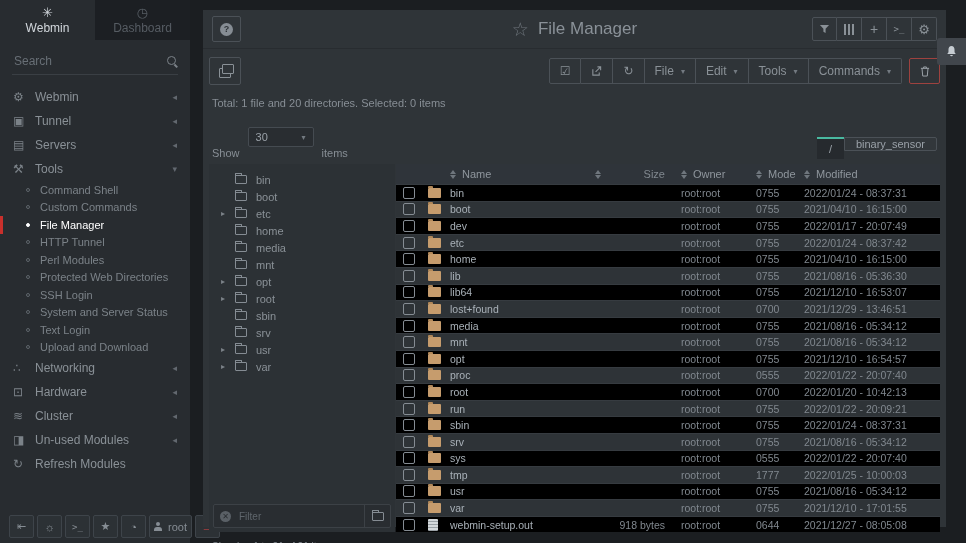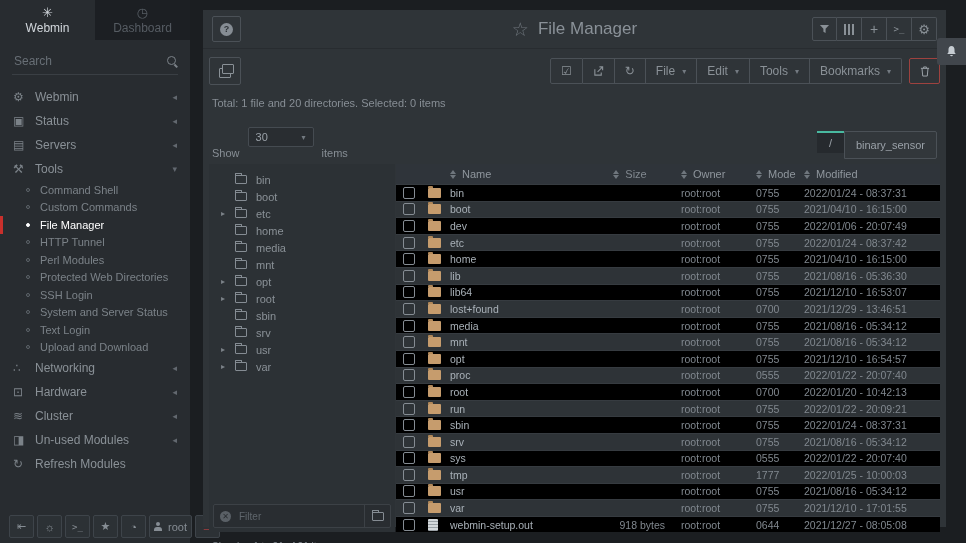--- a/index.html
+++ b/index.html
@@ -75,21 +75,21 @@
              align-items:center;justify-content:center;cursor:pointer;box-sizing:border-box}
 
   .info-row{padding:6px 9px 2px;font-size:11px;color:#878e95}
   .controls-row{display:flex;align-items:flex-end;padding:4px 9px 3px;font-size:11px;color:#878e95}
   .show-select{width:66px;height:20px;border:1px solid #454b51;background:#292d31;margin:12px 8px;display:flex;
                align-items:center;padding:0 7px;color:#9aa1a8;border-radius:2px;cursor:pointer;box-sizing:border-box}
   .show-select .caret{margin-left:auto}
   .crumbs{margin-left:auto;display:flex}
   .crumb-root{width:27px;height:22px;background:#262a2e;border-top:2px solid #49b9a0;display:flex;align-items:center;
               justify-content:center;color:#9aa1a8;font-size:11px;cursor:pointer;box-sizing:border-box}
-  .crumb-seg{height:28px;border:1px solid #4b5157;background:#32373b;display:flex;align-items:center;
+  .crumb-seg{height:14px;border:1px solid #4b5157;background:#32373b;display:flex;align-items:center;
              padding:0 11px;color:#9aa1a8;font-size:11px;cursor:pointer;box-sizing:border-box;border-radius:0 2px 2px 0}
 
   .content{display:flex;margin:2px 6px 0;height:368px;gap:1px}
   .tree-panel{width:186px;background:#2c3135;position:relative;padding-top:7px;box-sizing:border-box;flex:none}
   .tree-item{display:flex;align-items:center;height:17px;padding-left:12px;font-size:11px;color:#8a9197;cursor:pointer}
   .tree-caret{width:11px;font-size:8px;color:#7b8288;flex:none}
   .tree-folder{width:12px;height:9px;border:1px solid #858c93;border-radius:1px;position:relative;
                margin:0 9px 0 3px;flex:none;box-sizing:border-box}
   .tree-folder::before{content:"";position:absolute;top:-3px;left:-1px;width:5px;height:2px;
                        border:1px solid #858c93;border-bottom:none;border-radius:1px 1px 0 0}
@@ -119,21 +119,21 @@
   .folder::before{content:"";position:absolute;top:-2px;left:0;width:5px;height:2px;background:#b08758;
                   border-radius:1px 1px 0 0}
   .file-ic{width:10px;height:12px;background:#d4d8db;border-radius:1px;
            background-image:repeating-linear-gradient(#d4d8db 0 2px,#9aa0a5 2px 3px);cursor:default}
   .c-name{flex:1;color:#a9b1b8;white-space:nowrap;overflow:hidden}
   .c-size{width:100px;text-align:right;padding-right:16px;color:#81888f;flex:none;box-sizing:border-box}
   .c-owner{width:75px;color:#81888f;flex:none}
   .c-mode{width:48px;color:#81888f;flex:none}
   .c-mod{width:136px;color:#81888f;flex:none}
   .t-head .c-name,.t-head .c-owner,.t-head .c-mode,.t-head .c-mod{color:#8f969d}
-  .t-head .c-size{display:flex;justify-content:center;padding-left:14px;text-align:left}
+  .t-head .c-size{display:flex;justify-content:space-between;padding-left:14px;text-align:left}
 
   .footer-row{padding:9px 9px;font-size:10px;color:#878e95}
 
   .bell-tab{position:absolute;right:0;top:38px;width:29px;height:27px;background:#41464c;
             border-radius:3px 0 0 3px;display:flex;align-items:center;justify-content:center;z-index:5;cursor:pointer}
   svg{display:block}
 </style>
 </head>
 <body>
 
@@ -153,21 +153,21 @@
     <span class="mag"></span>
   </div>
   <div class="menu">
       <div class="m-section">
         <span class="mi">⚙</span>
         <span>Webmin</span>
         <span class="chev">◂</span>
       </div>
       <div class="m-section">
         <span class="mi">▣</span>
-        <span>Status</span>
+        <span>Tunnel</span>
         <span class="chev">◂</span>
       </div>
       <div class="m-section">
         <span class="mi">▤</span>
         <span>Servers</span>
         <span class="chev">◂</span>
       </div>
       <div class="m-section">
         <span class="mi">⚒</span>
         <span>Tools</span>
@@ -318,21 +318,21 @@
       </div>
       <div class="tbtn">
         <span>Edit</span>
         <span class="caret">▾</span>
       </div>
       <div class="tbtn">
         <span>Tools</span>
         <span class="caret">▾</span>
       </div>
       <div class="tbtn">
-        <span>Bookmarks</span>
+        <span>Commands</span>
         <span class="caret">▾</span>
       </div>
     </div>
     <div class="trash-btn">
       <svg width="10" height="11" viewBox="0 0 11 12">
         <path d="M1 2.5 L10 2.5 M4 2.5 L4 1 L7 1 L7 2.5 M2.2 2.5 L3 11 L8 11 L8.8 2.5" stroke="#9aa1a7" stroke-width="1.1" fill="none"></path>
       </svg>
     </div>
   </div>
 
@@ -495,21 +495,21 @@
             <div class="c-check">
               <span class="checkbox"></span>
             </div>
             <div class="c-icon">
               <span class="folder"></span>
             </div>
             <div class="c-name">dev</div>
             <div class="c-size"></div>
             <div class="c-owner">root:root</div>
             <div class="c-mode">0755</div>
-            <div class="c-mod">2022/01/06 - 20:07:49</div>
+            <div class="c-mod">2022/01/17 - 20:07:49</div>
           </div>
           <div class="t-row">
             <div class="c-check">
               <span class="checkbox"></span>
             </div>
             <div class="c-icon">
               <span class="folder"></span>
             </div>
             <div class="c-name">etc</div>
             <div class="c-size"></div>

